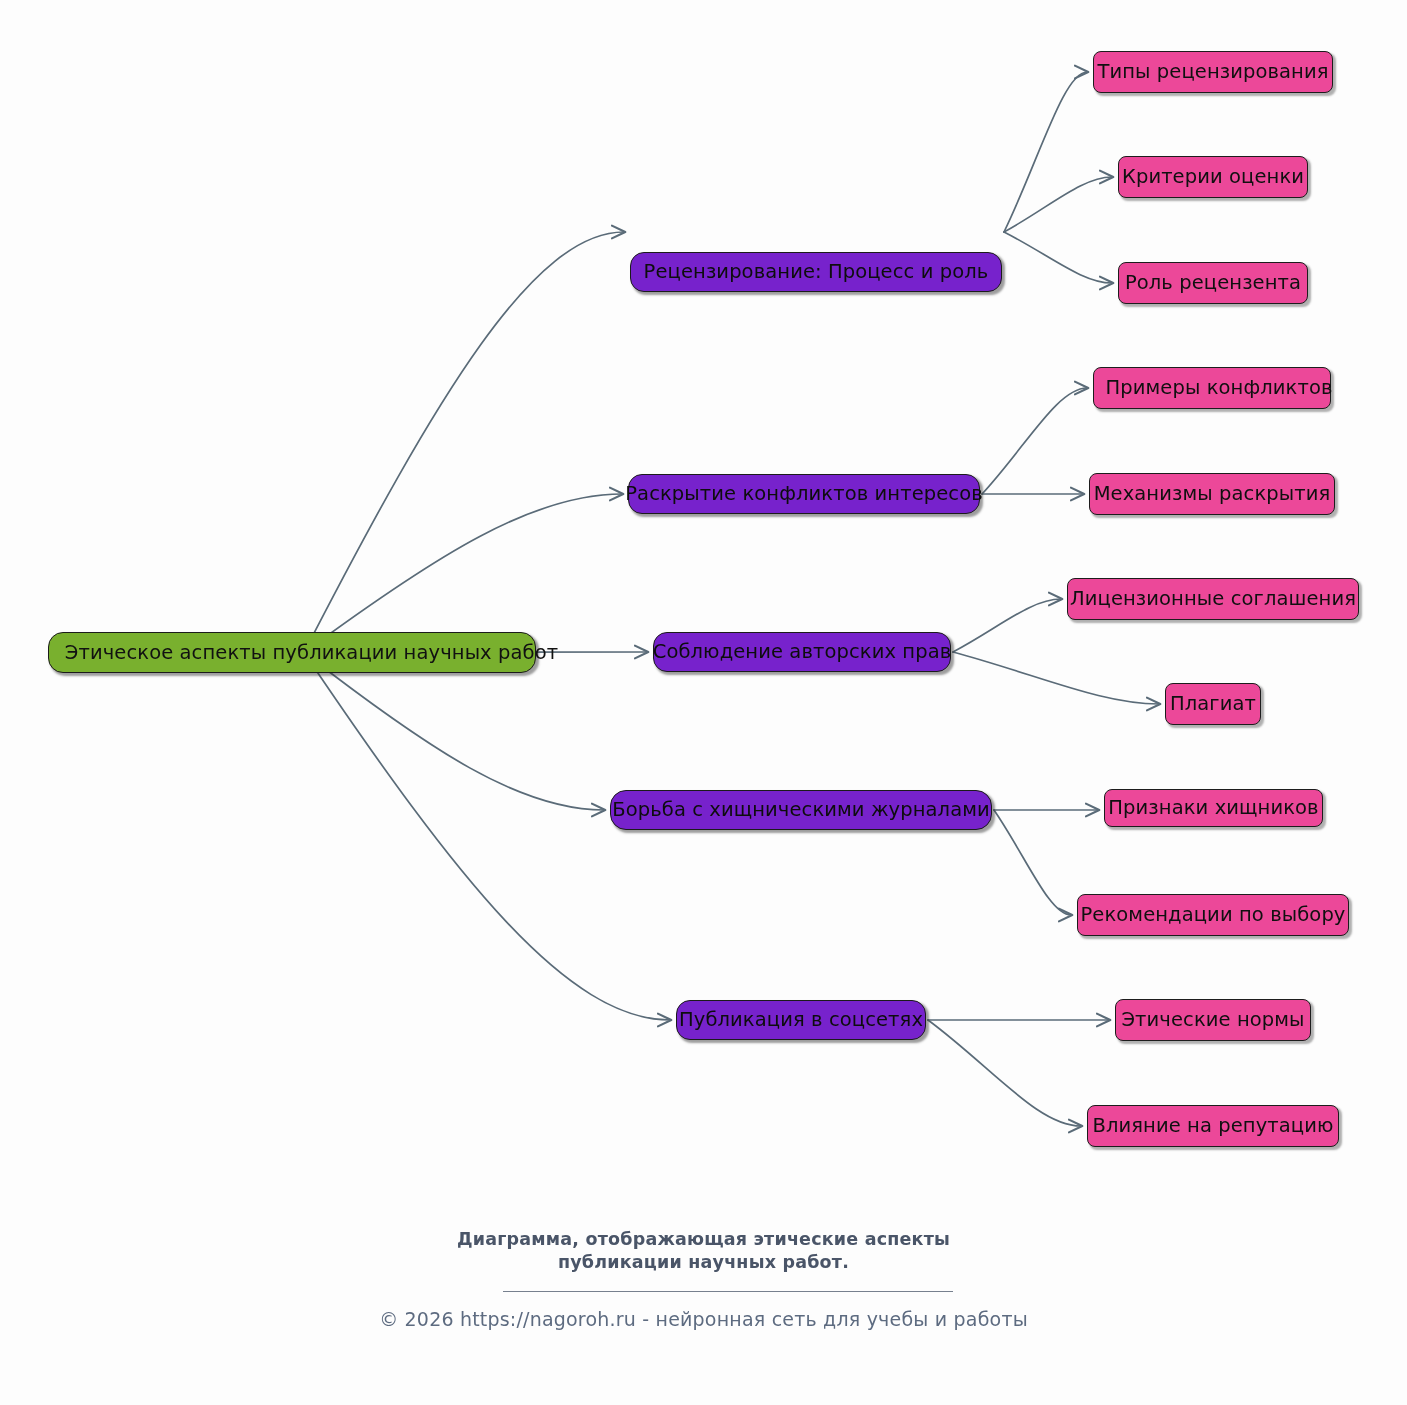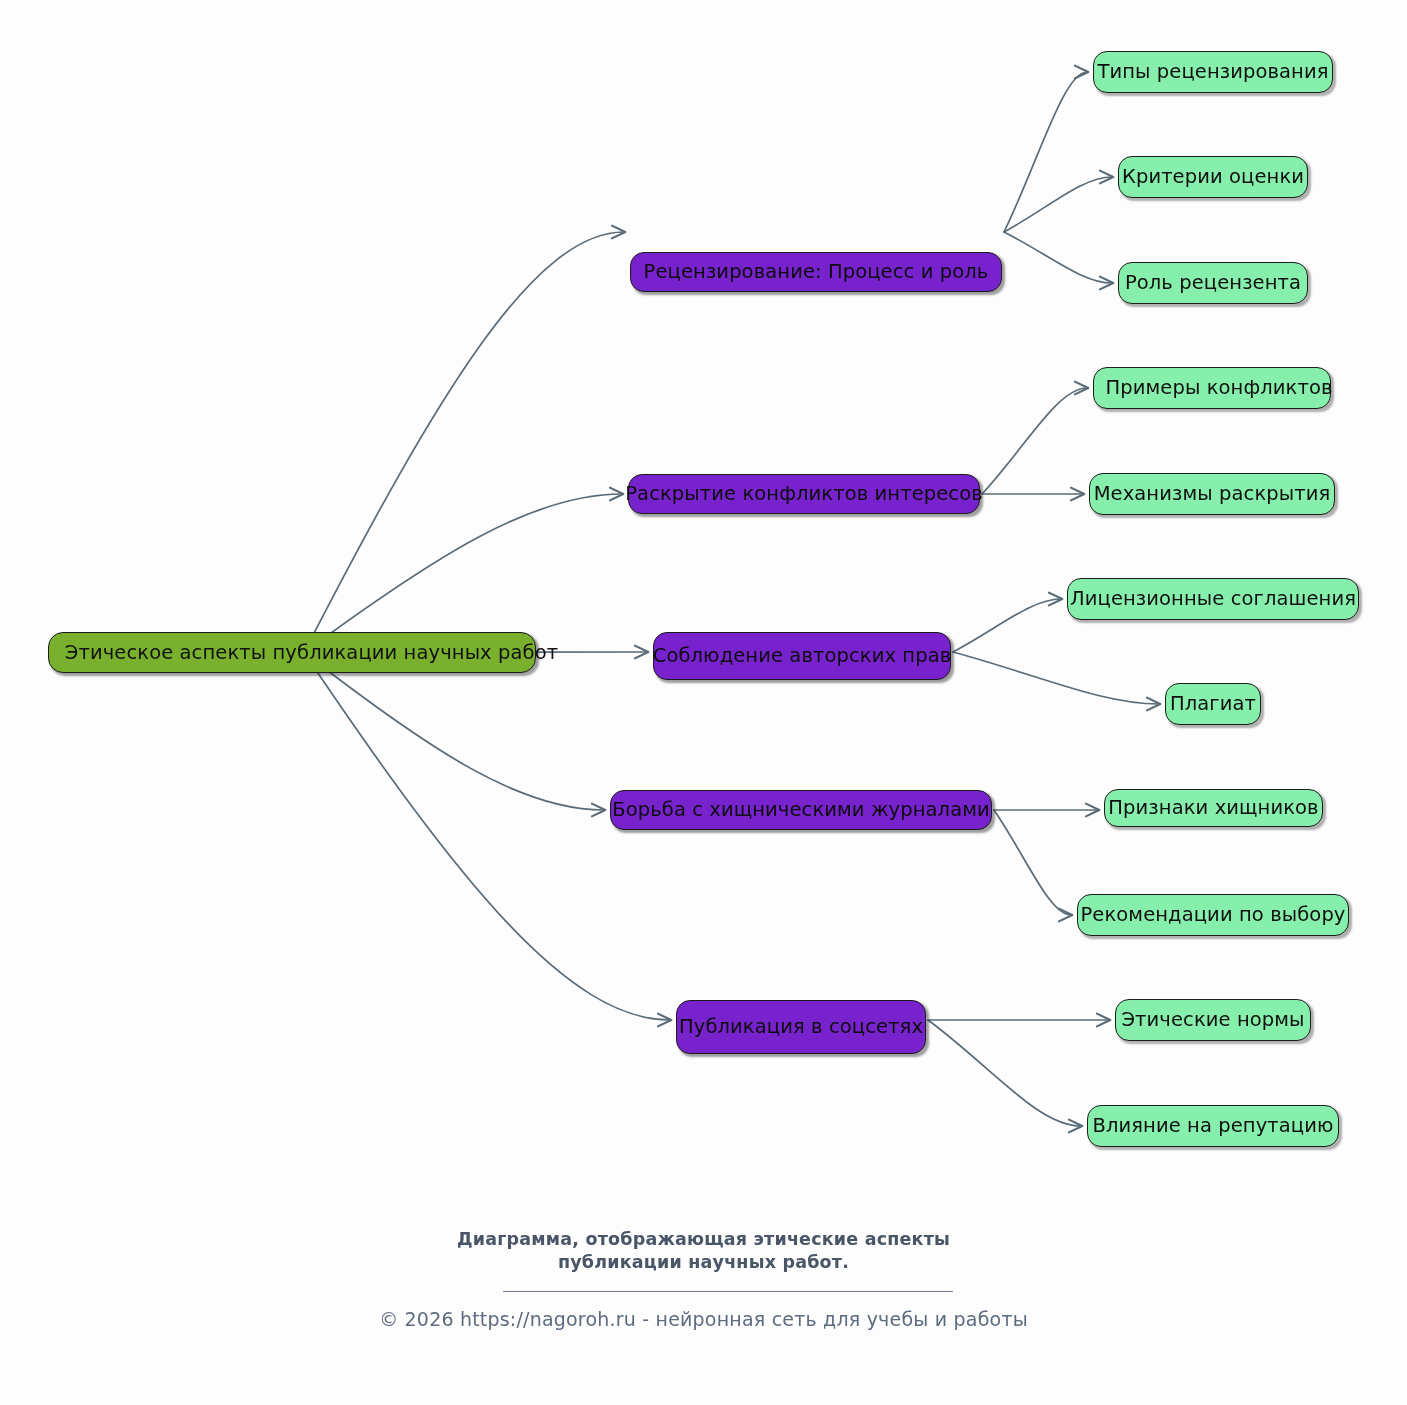--- a/index.html
+++ b/index.html
@@ -44,24 +44,24 @@
     padding-left: 39px;
   }
   .node-branch {
     background: #7722cc;
     border: 1.6px solid #1b1b1b;
     color: #0d0d0d;
     border-radius: 14px;
     box-shadow: 2.5px 2.5px 2.2px rgba(40,40,40,0.45);
   }
   .node-leaf {
-    background: #86efac;
+    background: #ec4899;
     border: 1.5px solid #1d1d1d;
     color: #101010;
-    border-radius: 14px;
+    border-radius: 8px;
     box-shadow: 2.2px 2.2px 2.0px rgba(60,60,60,0.40);
   }
   #caption {
     position: absolute;
     left: 0;
     top: 1228px;
     width: 1407px;
     text-align: center;
     font-size: 17.5px;
     font-weight: bold;
@@ -139,39 +139,39 @@
       </div>
       <div class="node node-branch" style="left: 628px; top: 474px; width: 352px; height: 40px;">
         <span>Раскрытие конфликтов интересов</span>
       </div>
       <div class="node node-leaf" style="left: 1093px; top: 367px; width: 238px; height: 42px; padding-left: 14px;">
         <span>Примеры конфликтов</span>
       </div>
       <div class="node node-leaf" style="left: 1089px; top: 473px; width: 246px; height: 42px;">
         <span>Механизмы раскрытия</span>
       </div>
-      <div class="node node-branch" style="left: 653px; top: 632px; width: 298px; height: 48px;">
+      <div class="node node-branch" style="left: 653px; top: 632px; width: 298px; height: 40px;">
         <span>Соблюдение авторских прав</span>
       </div>
       <div class="node node-leaf" style="left: 1067px; top: 578px; width: 292px; height: 42px;">
         <span>Лицензионные соглашения</span>
       </div>
       <div class="node node-leaf" style="left: 1165px; top: 683px; width: 96px; height: 42px;">
         <span>Плагиат</span>
       </div>
-      <div class="node node-branch" style="left: 610px; top: 790px; width: 382px; height: 40px;">
+      <div class="node node-branch" style="left: 610px; top: 790px; width: 382px; height: 40px; border-radius: 16px;">
         <span>Борьба с хищническими журналами</span>
       </div>
       <div class="node node-leaf" style="left: 1104px; top: 789px; width: 219px; height: 38px;">
         <span>Признаки хищников</span>
       </div>
       <div class="node node-leaf" style="left: 1077px; top: 894px; width: 272px; height: 42px;">
         <span>Рекомендации по выбору</span>
       </div>
-      <div class="node node-branch" style="left: 676px; top: 1000px; width: 250px; height: 54px;">
+      <div class="node node-branch" style="left: 676px; top: 1000px; width: 250px; height: 40px;">
         <span>Публикация в соцсетях</span>
       </div>
       <div class="node node-leaf" style="left: 1115px; top: 999px; width: 196px; height: 42px;">
         <span>Этические нормы</span>
       </div>
       <div class="node node-leaf" style="left: 1087px; top: 1105px; width: 252px; height: 42px;">
         <span>Влияние на репутацию</span>
       </div>
     </div>
 

